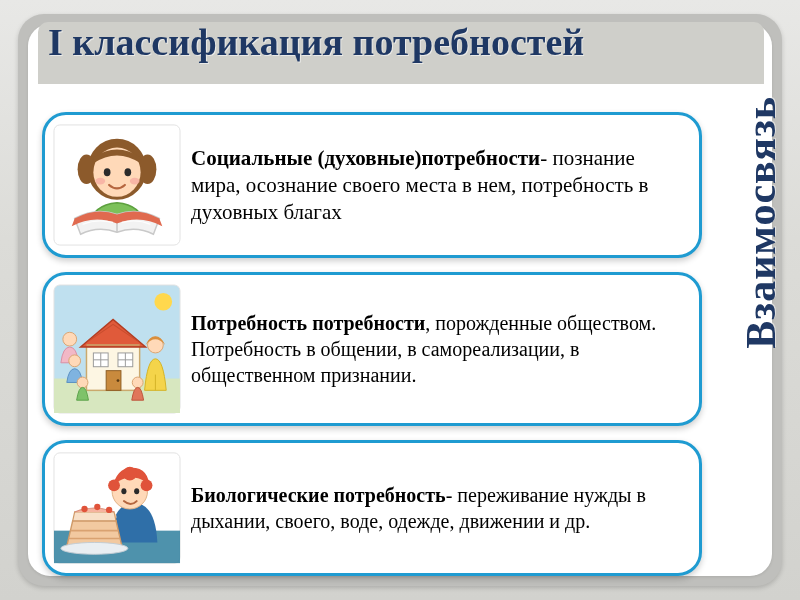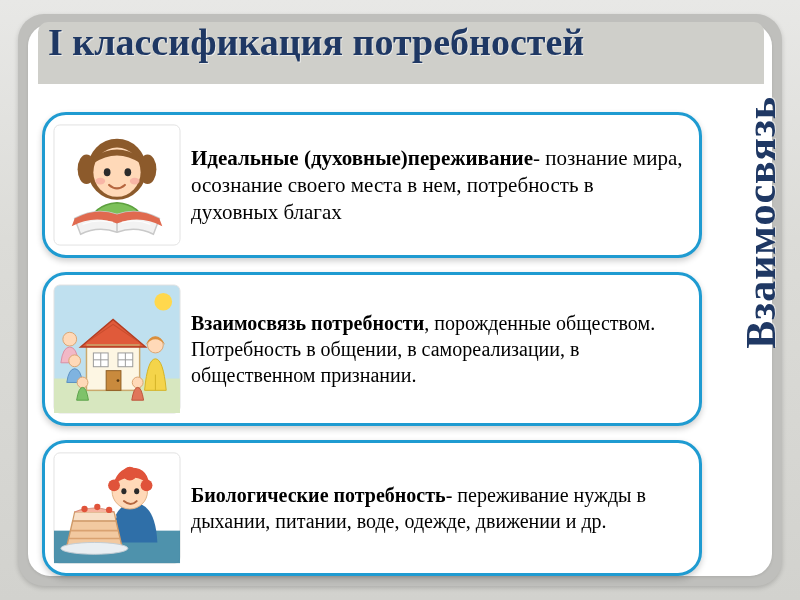--- a/index.html
+++ b/index.html
@@ -184,21 +184,21 @@
 
           <path d="M22 96 q22 -12 43 -4 q21 -8 43 4 l-6 16 q-18 -9 -37 -2 q-19 -7 -37 2 z" fill="#f2f2f2" stroke="#c9c9c9" stroke-width="1.5"></path>
           <path d="M65 92 l0 18" stroke="#c9c9c9" stroke-width="1.6"></path>
           <path d="M22 96 q22 -12 43 -4 q21 -8 43 4 l3 8 q-22 -12 -46 -3 q-24 -9 -46 3z" fill="#e06a4f"></path>
           <path d="M30 102 q15 -6 31 -2" stroke="#ffffff" stroke-width="1.4" fill="none" opacity="0.8"></path>
           <path d="M70 100 q15 -4 29 2" stroke="#ffffff" stroke-width="1.4" fill="none" opacity="0.8"></path>
         </svg>
       </div>
       <div class="row-text">
         <div>
-          <span class="lead">Идеальные (духовные)переживание</span><span>- познание мира, осознание своего места в нем, потребность в духовных благах</span>
+          <span class="lead">Социальные (духовные)потребности</span><span>- познание мира, осознание своего места в нем, потребность в духовных благах</span>
         </div>
       </div>
     </div>
 
     <div class="row r2">
       <div class="row-pic">
         <svg width="130" height="132" viewBox="0 0 130 132" aria-hidden="true">
           <rect x="1" y="1" width="128" height="130" rx="6" fill="#bfe0ef" stroke="#e2e2e2"></rect>
           <rect x="1" y="96" width="128" height="35" fill="#d7e7bf"></rect>
 
@@ -237,21 +237,21 @@
           <g>
             <circle cx="86" cy="100" r="5.5" fill="#ffd9b8" stroke="#d9a573"></circle>
             <path d="M80 118 q2 -13 6 -13 q4 0 6 13 z" fill="#e0765a" stroke="#bd543c"></path>
           </g>
 
           <circle cx="112" cy="18" r="9" fill="#ffd84d"></circle>
         </svg>
       </div>
       <div class="row-text">
         <div>
-          <span class="lead">Взаимосвязь потребности</span><span>, порожденные обществом. Потребность в общении, в самореализации, в общественном признании.</span>
+          <span class="lead">Потребность потребности</span><span>, порожденные обществом. Потребность в общении, в самореализации, в общественном признании.</span>
         </div>
       </div>
     </div>
 
     <div class="row r3">
       <div class="row-pic">
         <svg width="130" height="114" viewBox="0 0 130 114" aria-hidden="true">
           <rect x="1" y="1" width="128" height="112" rx="6" fill="#ffffff" stroke="#e2e2e2"></rect>
           <rect x="1" y="80" width="128" height="33" fill="#2f7f9e" opacity="0.85"></rect>
 
@@ -277,19 +277,19 @@
           <path d="M22 61 q20 -8 40 0" fill="#f6b4a0" stroke="#d88d79" stroke-width="1.2"></path>
           <circle cx="32" cy="58" r="3.2" fill="#e0533a"></circle>
           <circle cx="45" cy="56" r="3.2" fill="#e0533a"></circle>
           <circle cx="57" cy="59" r="3.2" fill="#e0533a"></circle>
 
           <ellipse cx="42" cy="98" rx="34" ry="6" fill="#e9eef2" stroke="#c3ccd3"></ellipse>
         </svg>
       </div>
       <div class="row-text">
         <div>
-          <span class="lead">Биологические потребность</span><span>- переживание нужды в дыхании, питании, воде, одежде, движении и др.</span>
+          <span class="lead">Биологические потребность</span><span>- переживание нужды в дыхании, своего, воде, одежде, движении и др.</span>
         </div>
       </div>
     </div>
 
   </div>
 </div>
 
 </body></html>

